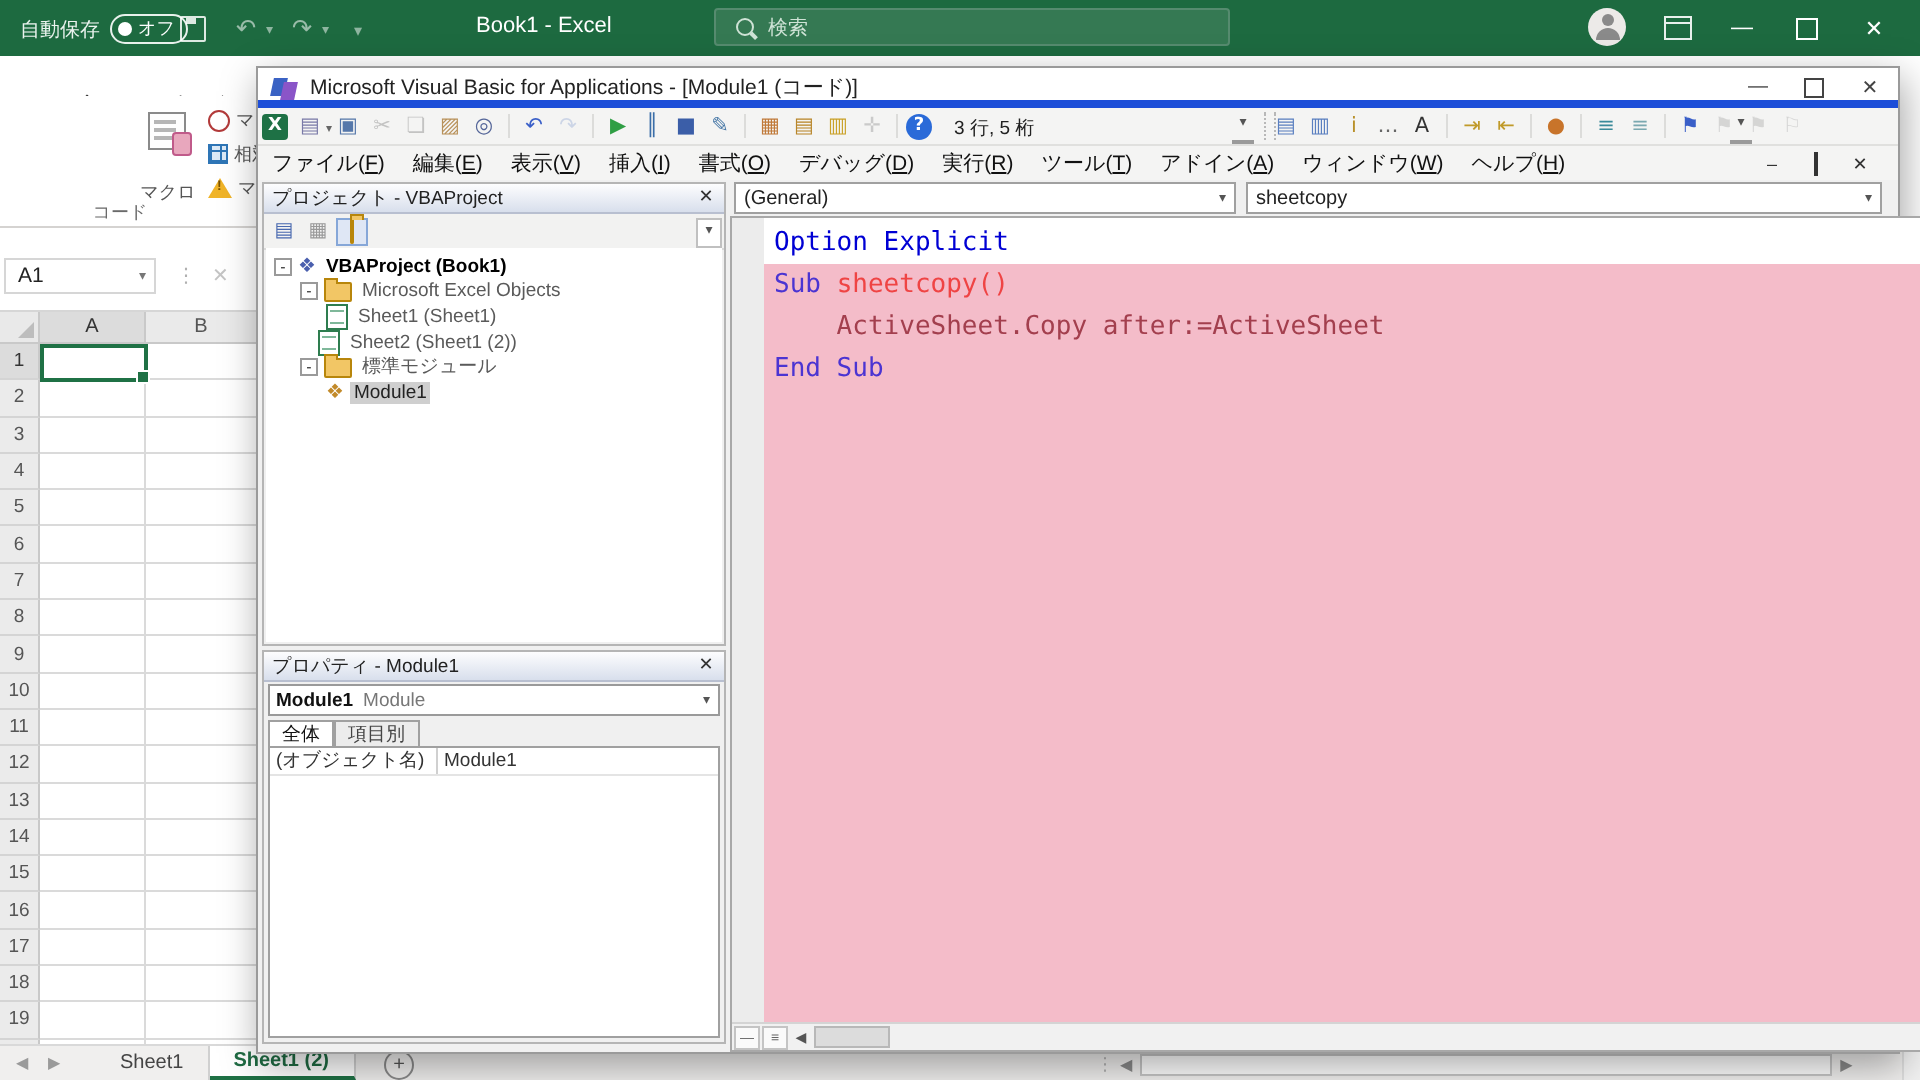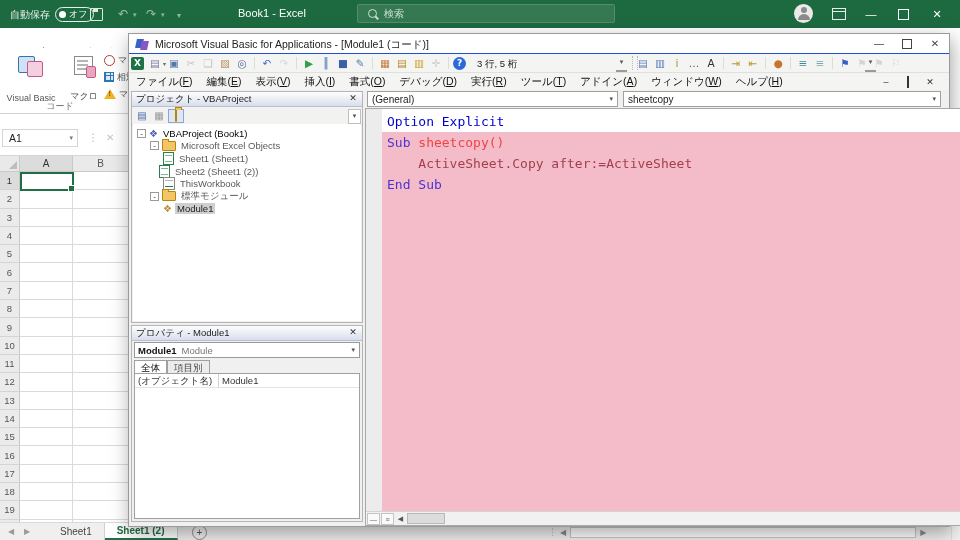--- a/index.html
+++ b/index.html
@@ -78,21 +78,21 @@
   .stab{height:17px;padding:0 12px;display:flex;align-items:center;font-size:10px;color:#444;border-right:1px solid #d0d0d0;}
   .stab.active{background:#fff;color:#1f6b43;font-weight:bold;border-bottom:2px solid #1f7145;box-sizing:border-box;}
   .add-sheet{left:192px;top:2px;width:13px;height:13px;border:1px solid #8a8a8a;border-radius:50%;font-size:10px;color:#555;display:flex;align-items:center;justify-content:center;line-height:1;}
   .xl-hscroll{left:560px;top:3px;width:392px;height:12px;display:flex;align-items:center;}
   .xl-hs-thumb{width:346px;height:11px;background:#fff;border:1px solid #c6c6c6;box-sizing:border-box;margin:0 4px;}
   .hs-arrow{font-size:8px;color:#8a8a8a;}
   .splitter{left:548px;top:4px;font-size:9px;color:#b0b0b0;}
   .right-sliver{left:951px;top:114px;width:9px;height:426px;background:#f1f1f1;border-left:1px solid #ddd;box-sizing:border-box;}
   
   .vba{left:128px;top:33px;width:822px;height:494px;background:#f0f0f0;border:1px solid #9a9a9a;box-sizing:border-box;box-shadow:2px 6px 18px rgba(0,0,0,.35);z-index:10;}
-  .vba-titlebar{left:0;top:0;width:100%;height:20px;background:#fff;border-bottom:1px solid #1d4ed8;box-sizing:border-box;}
+  .vba-titlebar{left:0;top:0;width:100%;height:20px;background:#fff;border-bottom:4px solid #1d4ed8;box-sizing:border-box;}
   .vb-app-ico{left:7px;top:4px;width:14px;height:12px;}
   .vb-app-ico .p1{position:absolute;left:0;top:1px;width:7px;height:9px;background:#3a62c4;transform:skewX(-12deg);}
   .vb-app-ico .p2{position:absolute;left:5px;top:3px;width:7px;height:9px;background:#8a55c8;transform:skewX(-12deg);}
   .vba-title{left:26px;top:0;font-size:10.5px;color:#222;line-height:20px;white-space:nowrap;}
   .vba-ctrls{right:0;top:0;display:flex;}
   .vba-ctrl{width:28px;height:19px;display:flex;align-items:center;justify-content:center;font-size:10px;color:#444;}
   .sq{width:8px;height:8px;border:1px solid #444;}
   
   .vba-toolbar{left:0;top:20px;width:100%;height:19px;background:#f4f4f3;border-bottom:1px solid #e0e0de;box-sizing:border-box;}
   .tb-row{display:flex;align-items:flex-start;height:19px;}
@@ -117,21 +117,21 @@
   .panel-hdr{height:14px;background:linear-gradient(#fdfdfe,#d8dfec);border-bottom:1px solid #b8bfd0;display:flex;align-items:center;font-size:9.5px;color:#222;padding-left:4px;position:relative;}
   .panel-x{position:absolute;right:3px;top:1px;font-size:9px;color:#333;width:12px;text-align:center;}
   .proj-tools{height:17px;background:#f2f2f1;border-bottom:1px solid #d8d8d8;display:flex;align-items:center;padding-left:2px;position:relative;}
   .pt-btn{width:16px;height:14px;text-align:center;line-height:14px;font-size:10px;margin-right:1px;}
   .pt-btn.pressed{background:#dfe7f5;border:1px solid #86a7d8;box-sizing:border-box;line-height:12px;}
   .pt-scroll{position:absolute;right:1px;top:2px;width:11px;height:13px;border:1px solid #c0c0c0;background:#fff;font-size:7px;color:#555;text-align:center;line-height:12px;}
   .proj-tree{background:#fff;position:absolute;left:1px;right:1px;top:32px;bottom:1px;overflow:hidden;font-size:9.5px;color:#5a5a5a;padding-top:3px;}
   .tree-row{height:12.6px;display:flex;align-items:center;white-space:nowrap;}
   .expander{width:9px;height:9px;border:1px solid #9a9a9a;background:#fff;font-size:8px;line-height:7px;text-align:center;color:#333;margin-right:3px;box-sizing:border-box;flex:none;}
   .tlabel{padding:0 2px;}
-  .tlabel.bold{color:#000;font-weight:normal;}
+  .tlabel.bold{color:#000;font-weight:bold;}
   .tlabel.sel{background:#cfcfcf;color:#222;}
   .tglyph{font-size:10px;margin-right:3px;flex:none;font-family:"DejaVu Sans",sans-serif;}
   .i-folder{width:12px;height:8px;background:#f2c665;border:1px solid #b8860b;border-radius:1px;position:relative;margin-right:3px;flex:none;}
   .i-folder:before{content:"";position:absolute;top:-3px;left:-1px;width:5px;height:2px;background:#f2c665;border:1px solid #b8860b;border-bottom:none;}
   .i-sheet{width:9px;height:11px;background:#fff;border:1px solid #2e7d4f;position:relative;margin-right:3px;flex:none;}
   .i-sheet:before{content:"";position:absolute;left:1px;right:1px;top:2px;height:5px;border-top:1px solid #7fb89a;border-bottom:1px solid #7fb89a;}
   .i-workbook{width:10px;height:11px;background:#fdfdfd;border:1px solid #888;position:relative;margin-right:3px;flex:none;}
   .i-workbook:before{content:"";position:absolute;left:1px;right:1px;top:2px;height:5px;border-top:1px solid #b5b5b5;border-bottom:1px solid #2e7d4f;}
   
   .prop-select{position:absolute;left:2px;right:2px;top:16px;height:16px;background:#fff;border:1px solid #9a9a9a;box-sizing:border-box;display:flex;align-items:center;font-size:9.5px;}
@@ -198,27 +198,20 @@
     <div class="abs win-btn" style="left:922px">✕</div>
   </div>
 
   <div class="abs xl-tabs" id="ribbon-tabs">
       <span class="rtab">ファイル</span>
       <span class="rtab">ホーム</span>
       <span class="rtab">挿入</span>
     </div>
 
   <div class="abs xl-ribbon">
-    <div class="abs big-btn" style="left:2px;width:58px">
-      <span class="vb-ico">
-          <span class="c1"></span>
-          <span class="c2"></span>
-        </span>
-      <span class="big-lbl">Visual Basic</span>
-    </div>
     <div class="abs big-btn" style="left:62px;width:44px">
       <span class="mac-ico">
           <span class="w"></span>
           <span class="h"></span>
         </span>
       <span class="big-lbl">マクロ</span>
     </div>
     <div class="abs small-btn" style="top:4px">
       <span class="rec-ico"></span>
       <span>マクロ</span>
@@ -481,24 +474,20 @@
             <span class="tlabel">Microsoft Excel Objects</span>
           </div>
           <div class="tree-row" style="padding-left: 30px;">
             <span class="i-sheet"></span>
             <span class="tlabel">Sheet1 (Sheet1)</span>
           </div>
           <div class="tree-row" style="padding-left: 26px;">
             <span class="i-sheet"></span>
             <span class="tlabel">Sheet2 (Sheet1 (2))</span>
           </div>
-          <div class="tree-row" style="padding-left: 30px;">
-            <span class="i-workbook"></span>
-            <span class="tlabel">ThisWorkbook</span>
-          </div>
           <div class="tree-row" style="padding-left: 17px;">
             <span class="expander">-</span>
             <span class="i-folder"></span>
             <span class="tlabel">標準モジュール</span>
           </div>
           <div class="tree-row" style="padding-left: 30px;">
             <span class="tglyph" style="color: rgb(194, 138, 42);">❖</span>
             <span class="tlabel sel">Module1</span>
           </div>
         </div>

